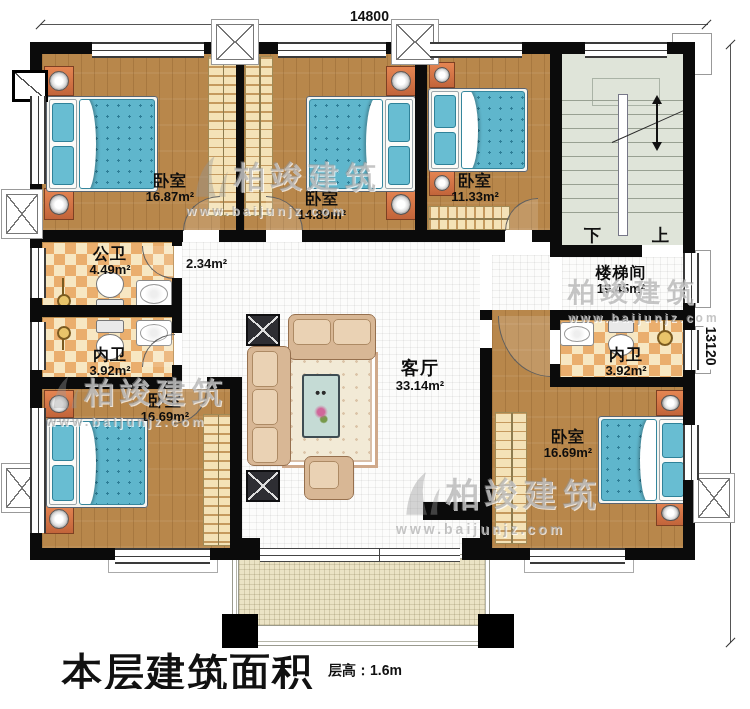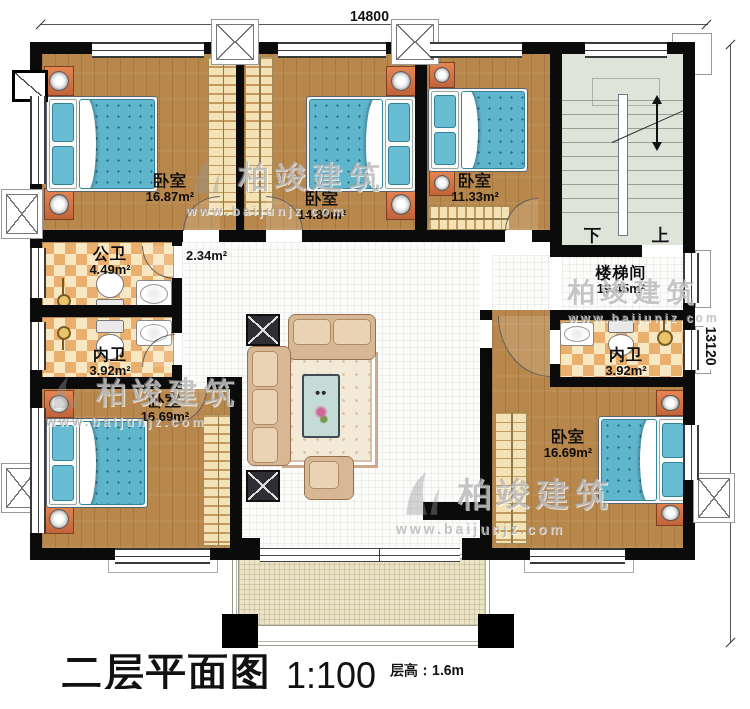--- a/index.html
+++ b/index.html
@@ -89,21 +89,21 @@
   .rlabel .ar{font-size:13px}
   .dirlabel{position:absolute;font-size:17px;font-weight:bold;z-index:40}
   .arealabel{position:absolute;font-size:13px;font-weight:bold;z-index:40}
   
   .dimline{position:absolute;background:#555;z-index:2}
   .dimtick{position:absolute;width:13px;height:0;border-top:1.6px solid #333;transform:rotate(-45deg);z-index:2}
   .dimtext{position:absolute;font-size:14px;font-weight:bold;background:#fff;padding:0 4px;z-index:3;color:#111}
   
   .wm{position:absolute;z-index:45;color:rgba(150,150,150,.55);font-weight:bold;pointer-events:none;
       text-shadow:1px 1px 0 rgba(255,255,255,.75)}
-  .wm .row{display:flex;align-items:center;gap:16px}
+  .wm .row{display:flex;align-items:center;gap:4px}
   .wm .chars{letter-spacing:6px;white-space:nowrap}
   .wm .url{letter-spacing:3px;white-space:nowrap;margin-top:1px}
   .wm svg{opacity:.8}
   
   .railing{position:absolute;border:1.5px solid #9a9a8e;z-index:2;background:transparent}
   .railing::after{content:"";position:absolute;inset:3px;border:1px solid #b5b5a8}
   .slide{position:absolute;background:#fff;border-top:1.5px solid #444;border-bottom:1.5px solid #444;z-index:12;
     background-image:linear-gradient(#444,#444),linear-gradient(#444,#444);
     background-size:100% 1px,1px 100%;background-position:center,60% 0;background-repeat:no-repeat}
   .pillar{position:absolute;background:#000;z-index:15}
@@ -275,21 +275,21 @@
   </div>
   <div class="sink" style="left:136px;top:280px;width:34px;height:26px"></div>
   <div class="bar" style="left:62px;top:278px;width:2px;height:20px"></div>
   <div class="knob" style="left:57px;top:294px;width:10px;height:10px"></div>
   <div class="arc bl" style="left:142px;top:246px;width:32px;height:32px"></div>
   <div class="rlabel" style="left:70px;top:245px;width:80px">
     <div class="nm">公卫</div>
     <div class="ar">4.49m²</div>
   </div>
 
-  <div class="arealabel" style="left:186px;top:248px">2.34m²</div>
+  <div class="arealabel" style="left:186px;top:256px">2.34m²</div>
 
   <div class="toilet" style="left:96px;top:320px;width:28px;height:40px">
     <div class="tank"></div>
       <div class="bowl"></div>
   </div>
   <div class="sink" style="left:136px;top:320px;width:34px;height:24px"></div>
   <div class="bar" style="left:62px;top:332px;width:2px;height:18px"></div>
   <div class="knob" style="left:57px;top:326px;width:10px;height:10px"></div>
   <div class="arc tl" style="left:142px;top:334px;width:32px;height:32px"></div>
   <div class="rlabel" style="left:70px;top:346px;width:80px">
@@ -323,20 +323,24 @@
   <div class="sofa" style="left:247px;top:346px;width:42px;height:118px">
     <div class="cushion" style="left:4px;top:4px;width:24px;height:34px"></div>
     <div class="cushion" style="left:4px;top:42px;width:24px;height:34px"></div>
     <div class="cushion" style="left:4px;top:80px;width:24px;height:34px"></div>
   </div>
   <div class="sofa" style="left:304px;top:456px;width:48px;height:42px">
     <div class="cushion" style="left:4px;top:4px;width:28px;height:26px"></div>
   </div>
   <div class="ctable" style="left:302px;top:374px;width:34px;height:60px"></div>
   <div class="arc bl" style="left:498px;top:316px;width:52px;height:60px"></div>
+  <div class="rlabel" style="left:374px;top:358px;width:92px">
+    <div class="nm" style="font-size:18px">客厅</div>
+    <div class="ar">33.14m²</div>
+  </div>
 
   <div class="sink" style="left:560px;top:322px;width:32px;height:22px"></div>
   <div class="toilet" style="left:608px;top:320px;width:26px;height:36px">
     <div class="tank"></div>
       <div class="bowl"></div>
   </div>
   <div class="bar" style="left:663px;top:316px;width:2px;height:16px"></div>
   <div class="knob" style="left:657px;top:330px;width:12px;height:12px"></div>
   <div class="rlabel" style="left:588px;top:346px;width:76px">
     <div class="nm">内卫</div>
@@ -390,22 +394,21 @@
     <div class="url" style="font-size:14px">www.baijunjz.com</div>
   </div>
   <div class="wm" style="left:568px;top:274px;width:180px">
     <div class="row">
       <span class="chars" style="font-size:27px">柏竣建筑</span>
     </div>
     <div class="url" style="font-size:12px">www.baijunjz.com</div>
   </div>
 
   <div class="titlezone">
-    <div class="bigtitle">二层平面图</div>
-    <div class="scale">1:100</div>
+    <div class="bigtitle">本层建筑面积</div>
     <div class="statcol">
       <div class="statline">层高：1.6m</div>
     </div>
   </div>
   <div class="tunder" style="left:64px;top:698px;width:282px;height:3px"></div>
   <div class="tunder" style="left:64px;top:704px;width:282px;height:1px"></div>
 
 </div>
 
 </body></html>

